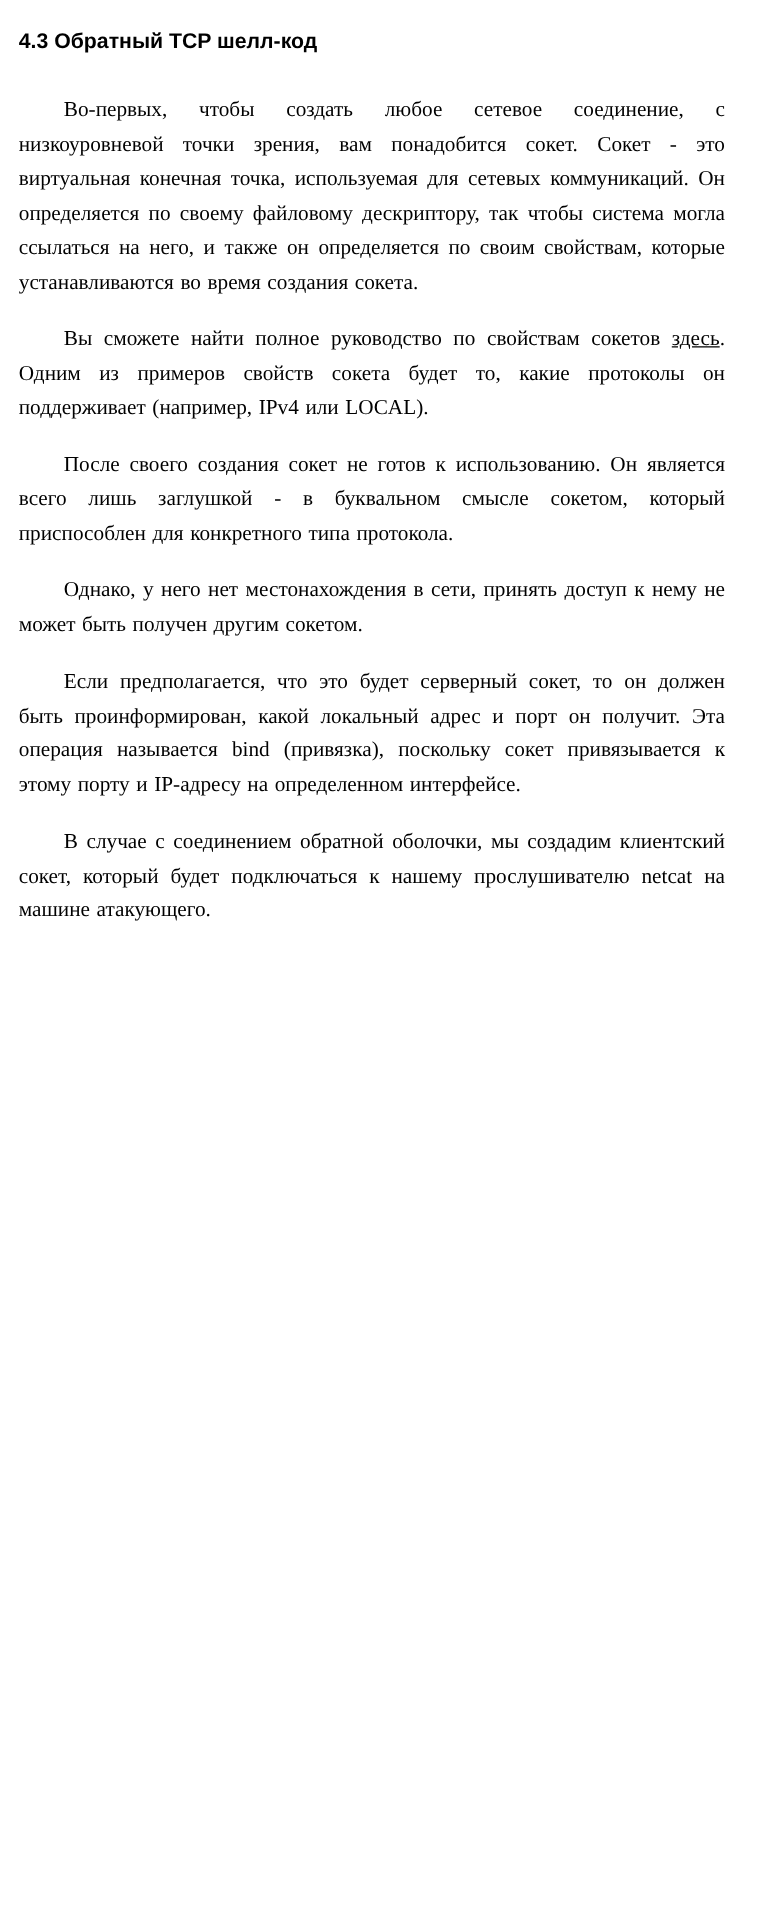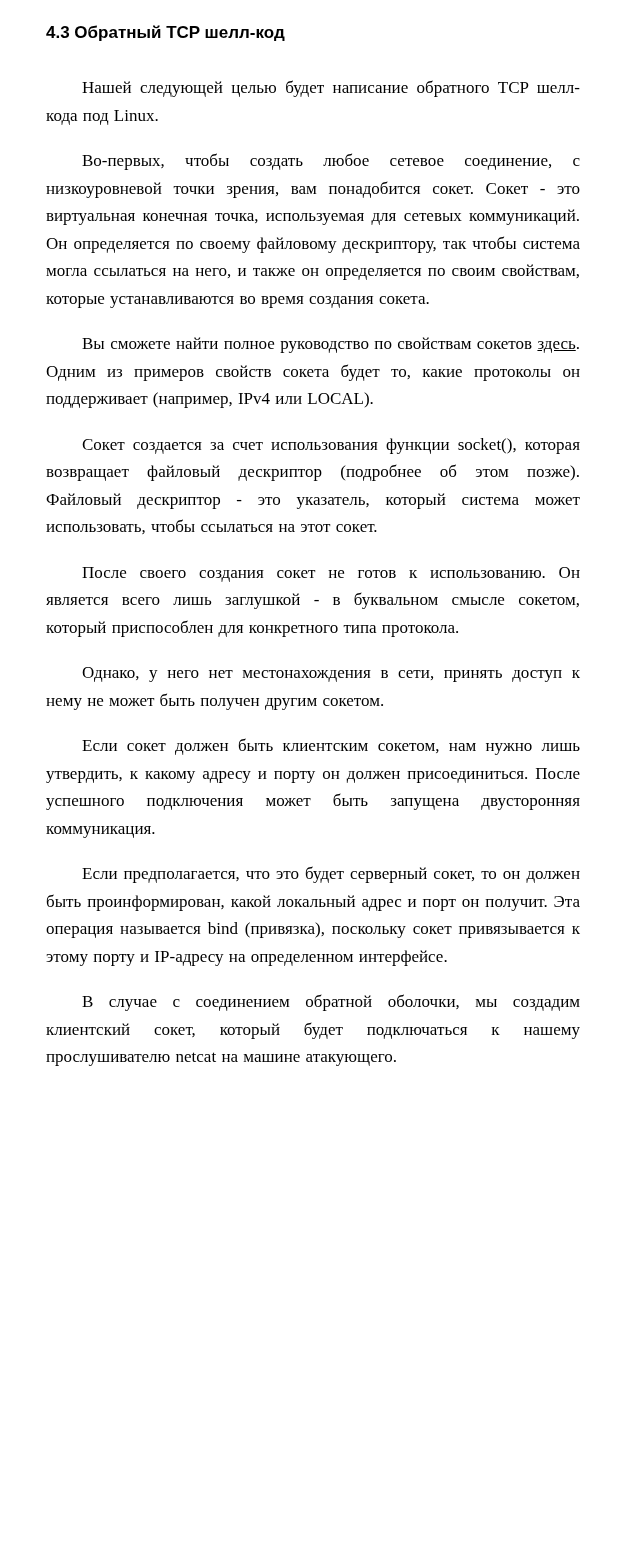--- a/index.html
+++ b/index.html
@@ -7,21 +7,21 @@
     padding: 0;
     background: #ffffff;
   }
   body {
     width: 617px;
   }
   .page {
     box-sizing: border-box;
     width: 617px;
     min-height: 1541px;
-    padding: 22px 37px 24px 46px;
+    padding: 22px 37px 24px 15px;
     background: #ffffff;
   }
   .heading {
     font-family: "Liberation Sans", "DejaVu Sans", sans-serif;
     font-size: 17px;
     font-weight: 700;
     color: #000000;
     margin: 0 0 30px 0;
     line-height: 1.3;
   }
@@ -46,23 +46,20 @@
     text-decoration: underline;
     cursor: pointer;
   }
 </style>
 </head>
 <body>
 
 <div class="page">
   <h1 class="heading">4.3 Обратный TCP шелл-код</h1>
   <div id="paragraphs">
-      <p class="para"><span>Нашей следующей целью будет написание обратного TCP шелл-кода под Linux.</span></p>
       <p class="para"><span>Во-первых, чтобы создать любое сетевое соединение, с низкоуровневой точки зрения, вам понадобится </span><span class="bold">сокет</span><span>. Сокет - это виртуальная конечная точка, используемая для сетевых коммуникаций. Он определяется по своему </span><span class="bold">файловому дескриптору</span><span>, так чтобы система могла ссылаться на него, и также он определяется по своим свойствам, которые устанавливаются во время создания сокета.</span></p>
       <p class="para"><span>Вы сможете найти полное руководство по свойствам сокетов </span><a href="#" class="link">здесь</a><span>. Одним из примеров свойств сокета будет то, какие протоколы он поддерживает (например, IPv4 или LOCAL).</span></p>
-      <p class="para"><span>Сокет создается за счет использования функции socket(), которая возвращает файловый дескриптор (подробнее об этом позже). Файловый дескриптор - это указатель, который система может использовать, чтобы ссылаться на этот сокет.</span></p>
       <p class="para"><span>После своего создания сокет не готов к использованию. Он является всего лишь заглушкой - в буквальном смысле сокетом, который приспособлен для конкретного типа протокола.</span></p>
       <p class="para"><span>Однако, у него нет местонахождения в сети, принять доступ к нему не может быть получен другим сокетом.</span></p>
-      <p class="para"><span>Если сокет должен быть клиентским сокетом, нам нужно лишь утвердить, к какому адресу и порту он должен присоединиться. После успешного подключения может быть запущена двусторонняя коммуникация.</span></p>
       <p class="para"><span>Если предполагается, что это будет серверный сокет, то он должен быть проинформирован, какой локальный адрес и порт он получит. Эта операция называется bind (привязка), поскольку сокет привязывается к этому порту и IP-адресу на определенном интерфейсе.</span></p>
       <p class="para"><span>В случае с соединением обратной оболочки, мы создадим клиентский сокет, который будет подключаться к нашему прослушивателю netcat на машине атакующего.</span></p>
     </div>
 </div>
 
 </body></html>

